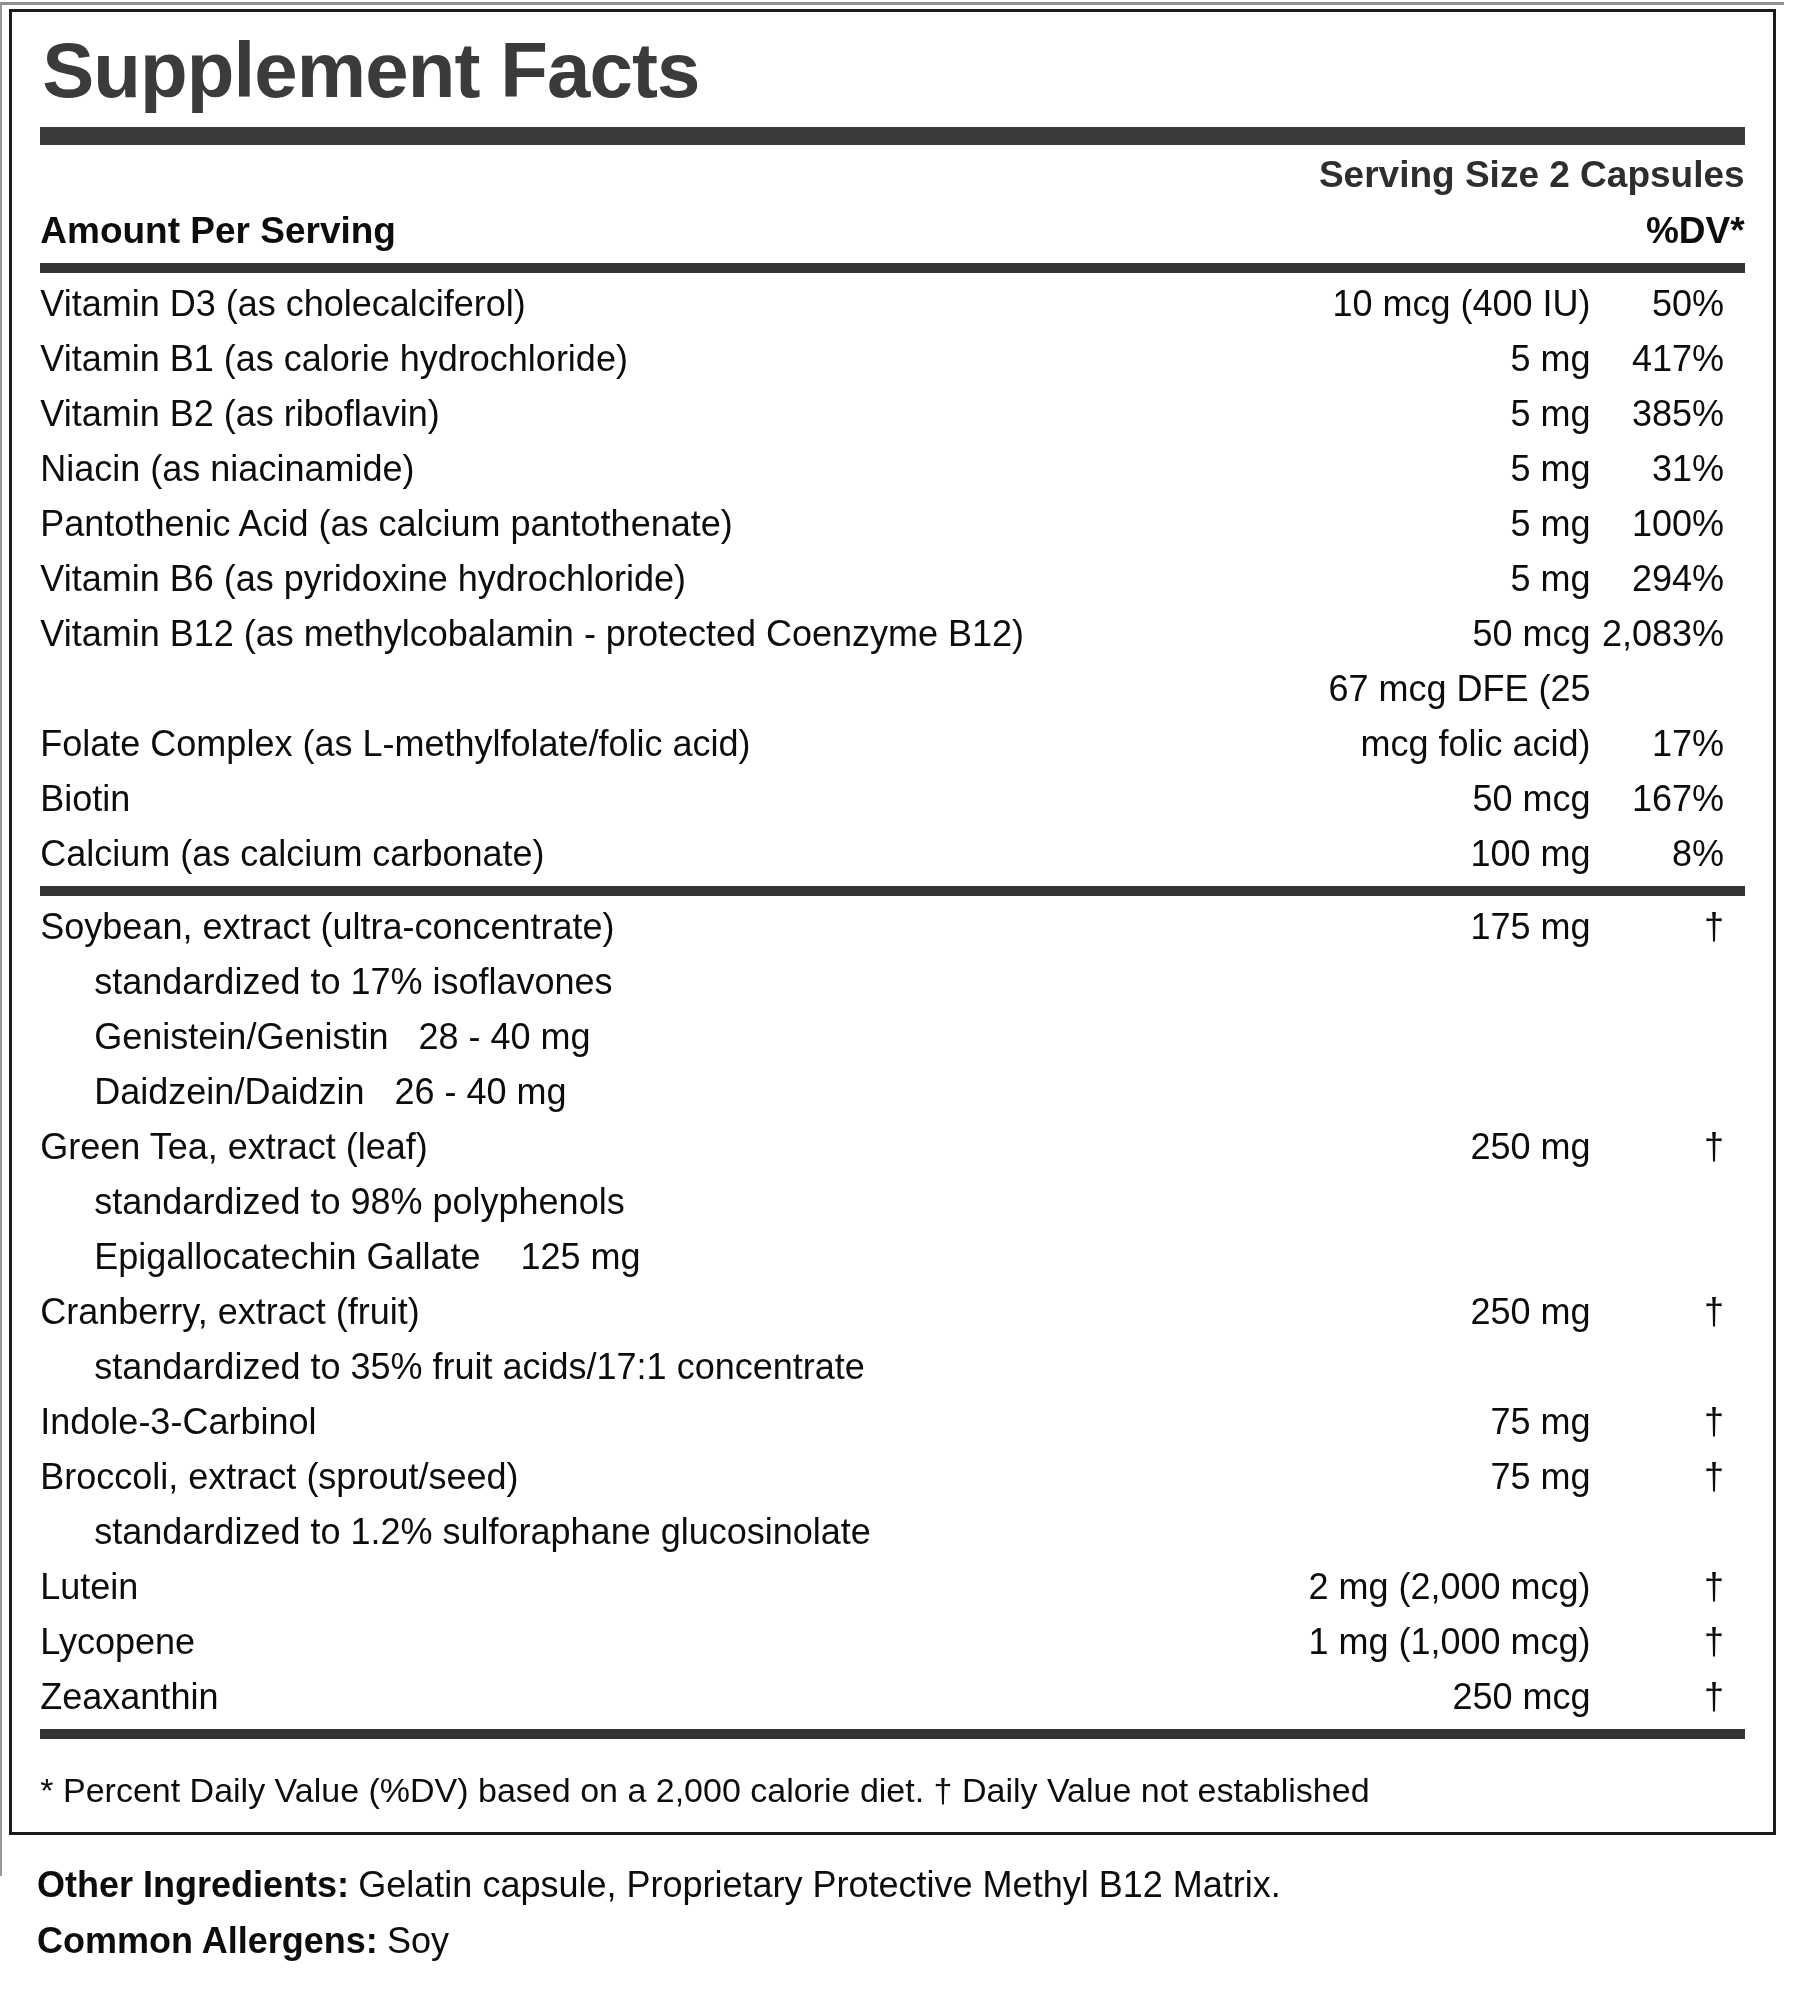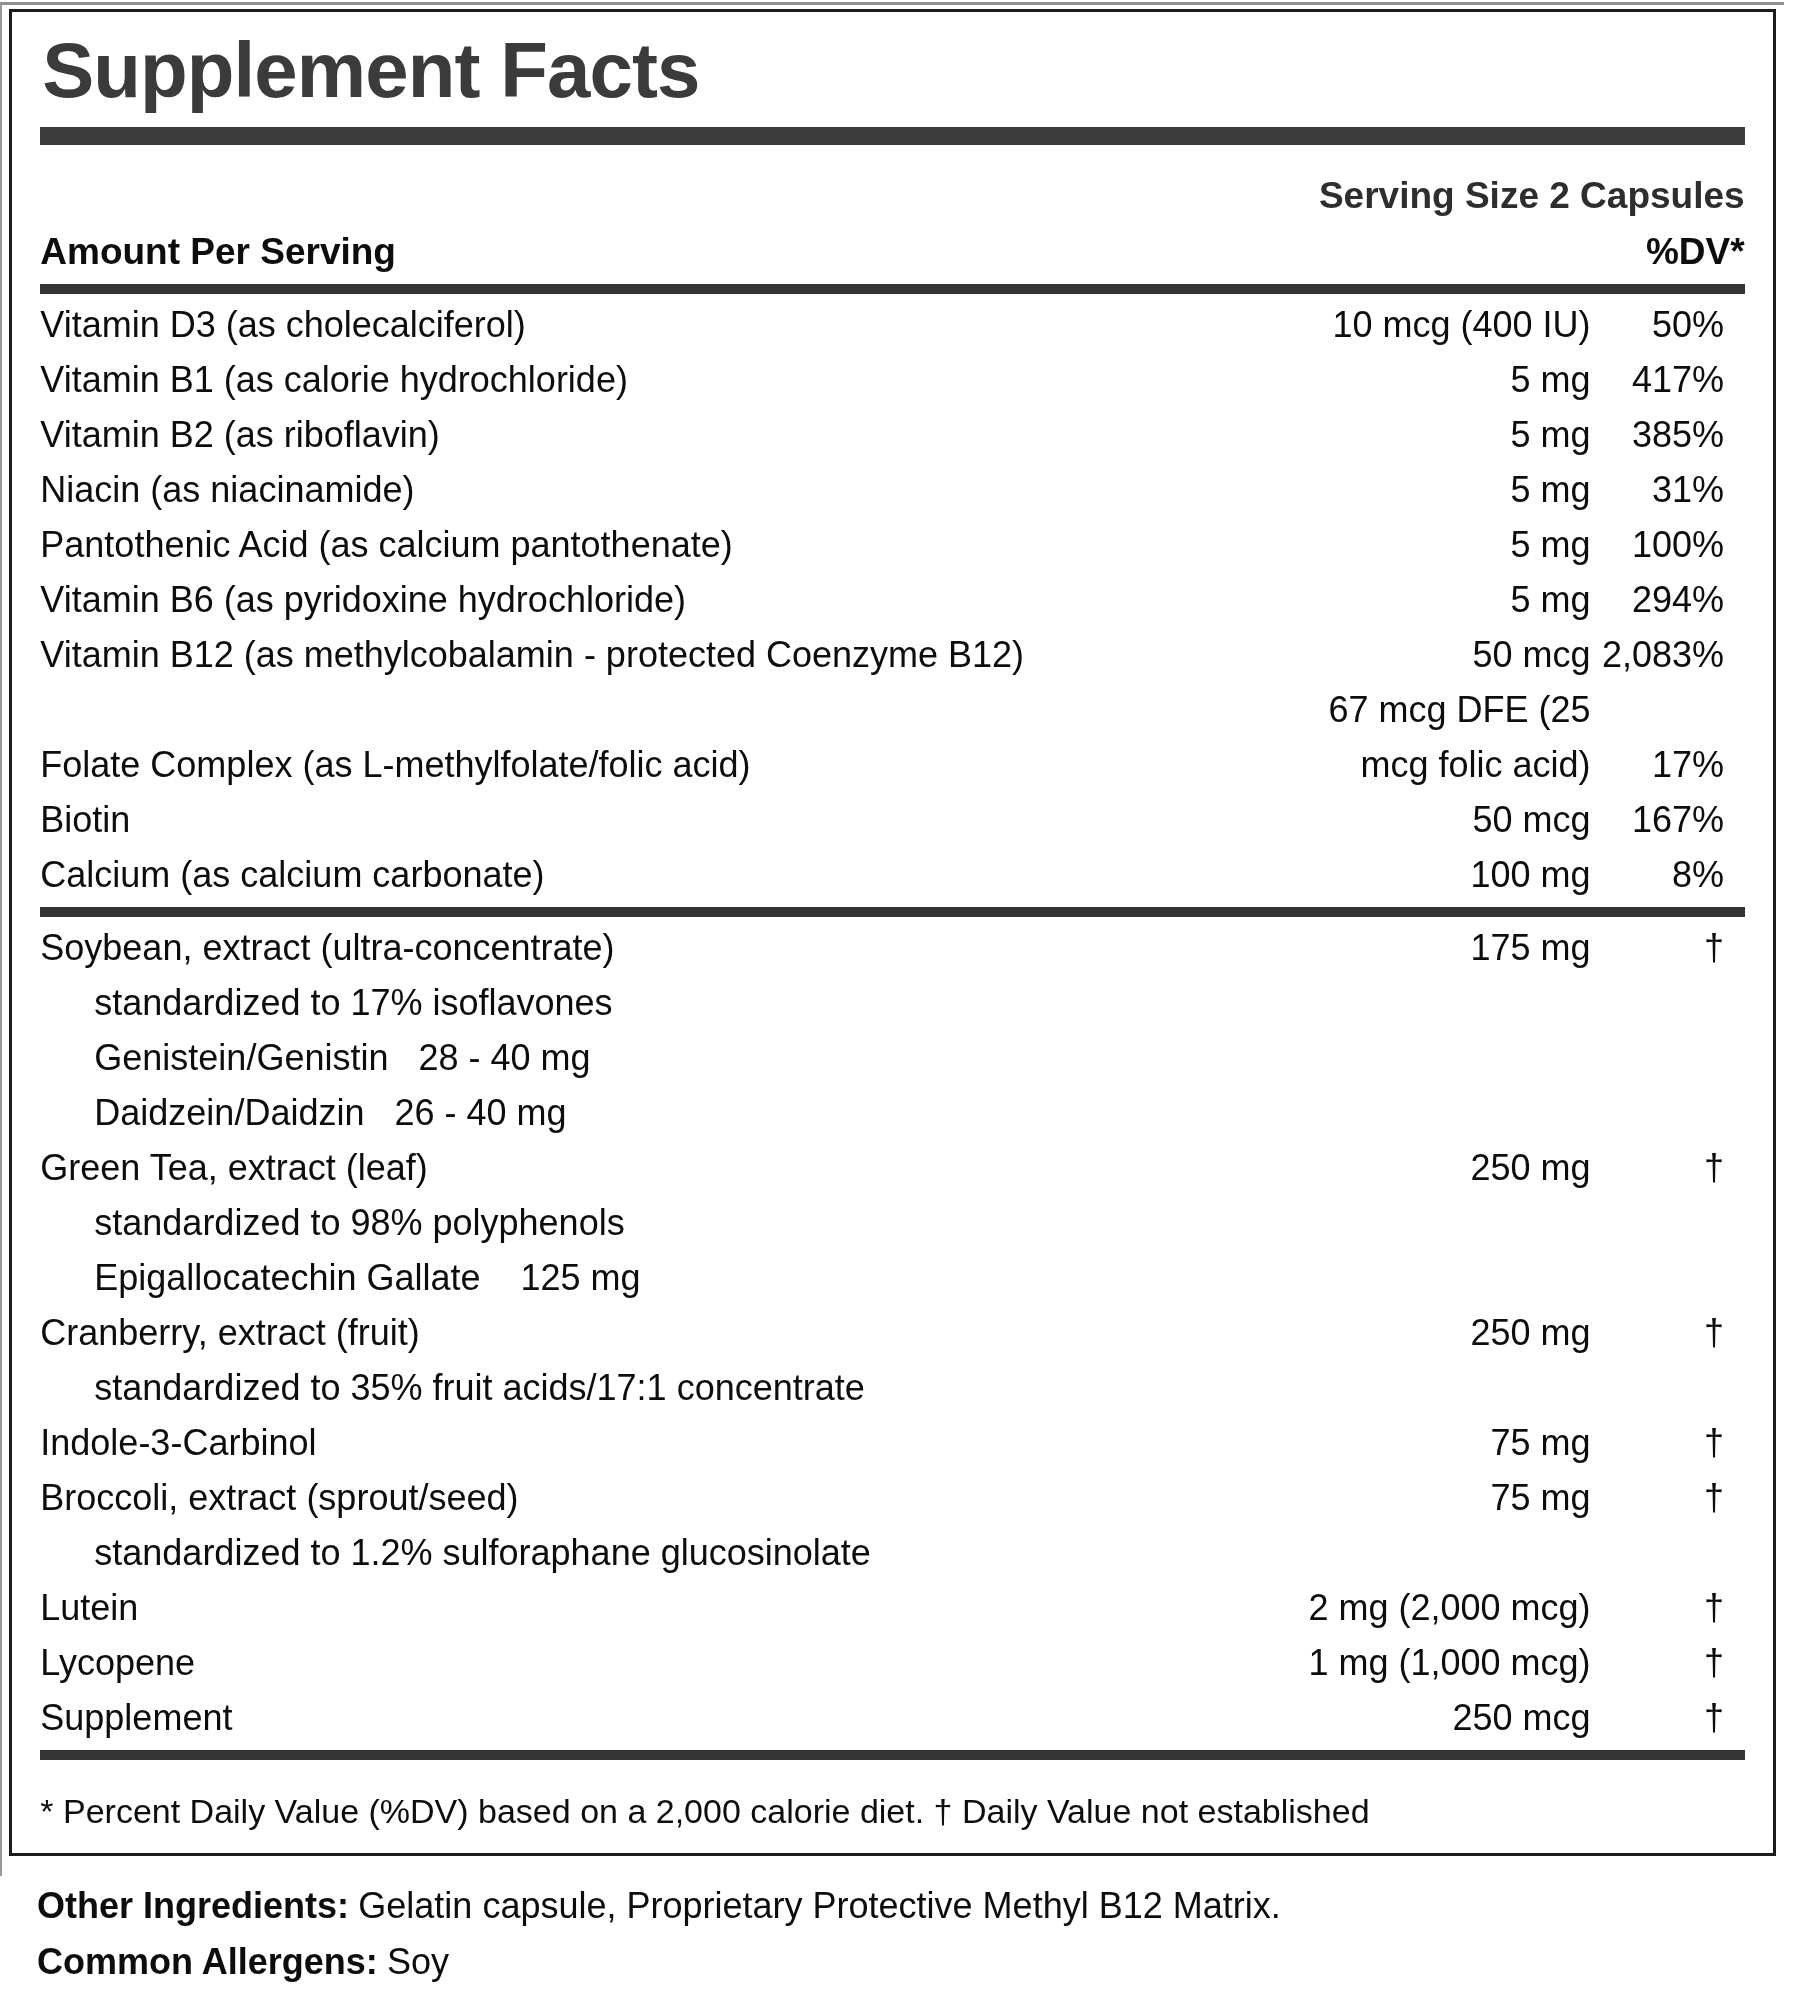--- a/index.html
+++ b/index.html
@@ -24,21 +24,21 @@
     margin:5.6px 0 0 1.9px;
     font-size:78px;
     font-weight:bold;
     color:#3b3b3e;
     letter-spacing:-0.9px;
     line-height:1.06;
   }
   .bar{background:#343434;}
   .bar-title{height:18.6px;margin-top:15px;background:#3b3b3b;}
   .serving{
-    margin-top:22px;
+    margin-top:1px;
     text-align:right;
     font-weight:bold;
     font-size:37px;
     line-height:58px;
     color:#2e2e30;
   }
   .cols-header{
     display:flex;justify-content:space-between;
     font-weight:bold;font-size:37px;line-height:54px;color:#0d0d0d;
   }
@@ -173,21 +173,21 @@
         <span class="dv">†</span>
       </div>
 
       <div class="row">
         <span class="nm">Lycopene</span>
         <span class="amt">1 mg (1,000 mcg)</span>
         <span class="dv">†</span>
       </div>
 
       <div class="row">
-        <span class="nm">Supplement</span>
+        <span class="nm">Zeaxanthin</span>
         <span class="amt">250 mcg</span>
         <span class="dv">†</span>
       </div>
     </div>
 
     <div class="bar bar-med"></div>
     <div class="footnote">* Percent Daily Value (%DV) based on a 2,000 calorie diet. † Daily Value not established</div>
   </div>
 
   <div class="extra">

